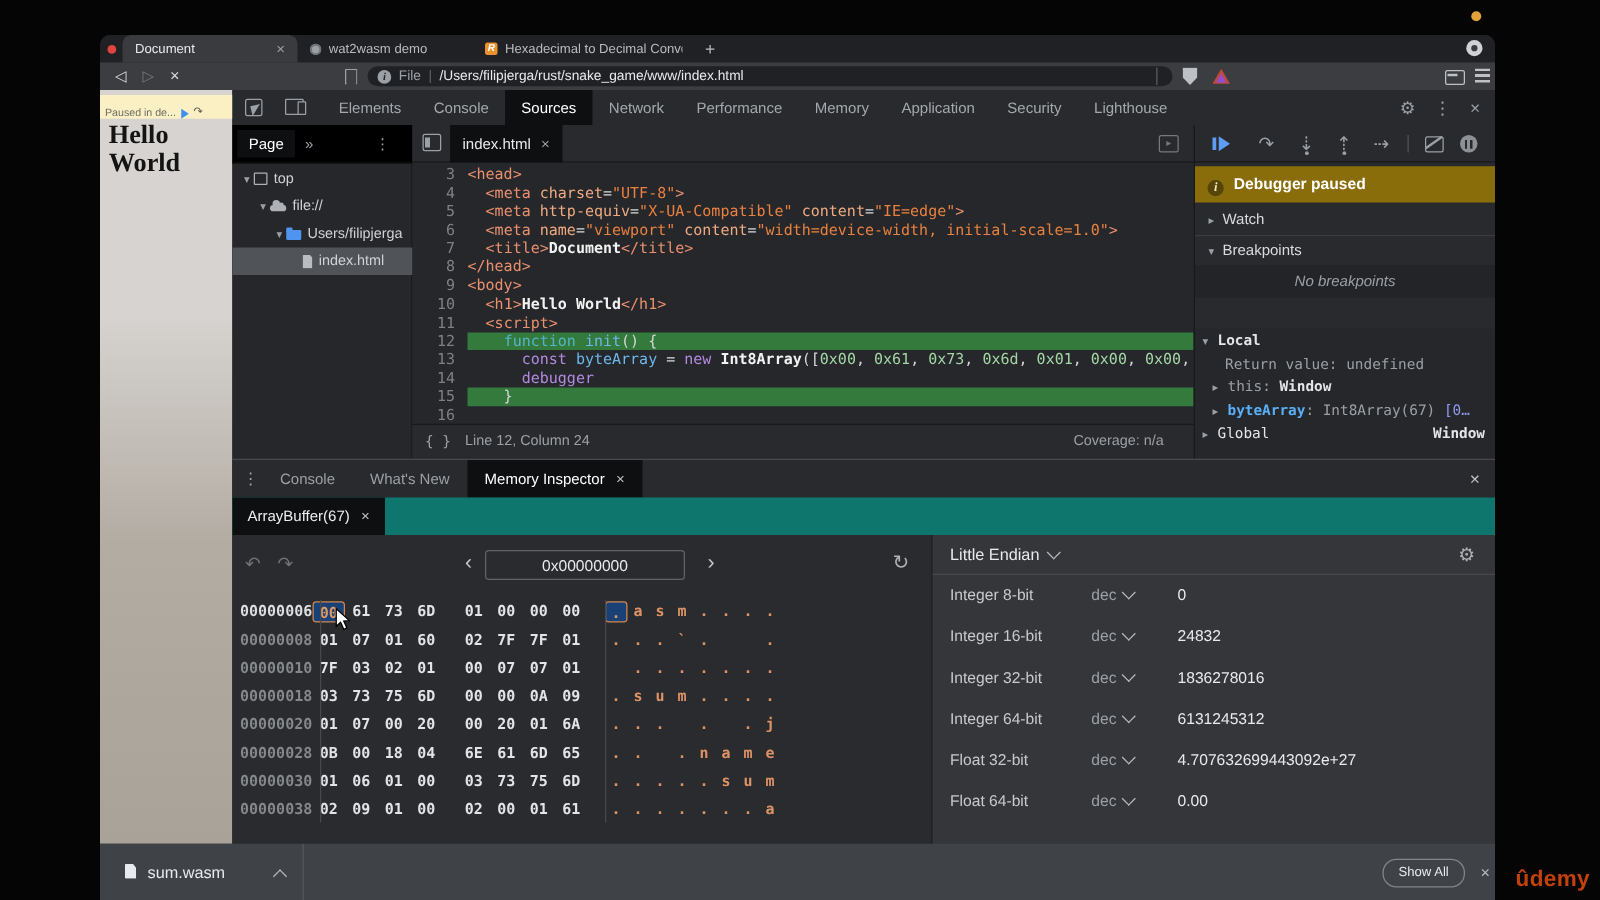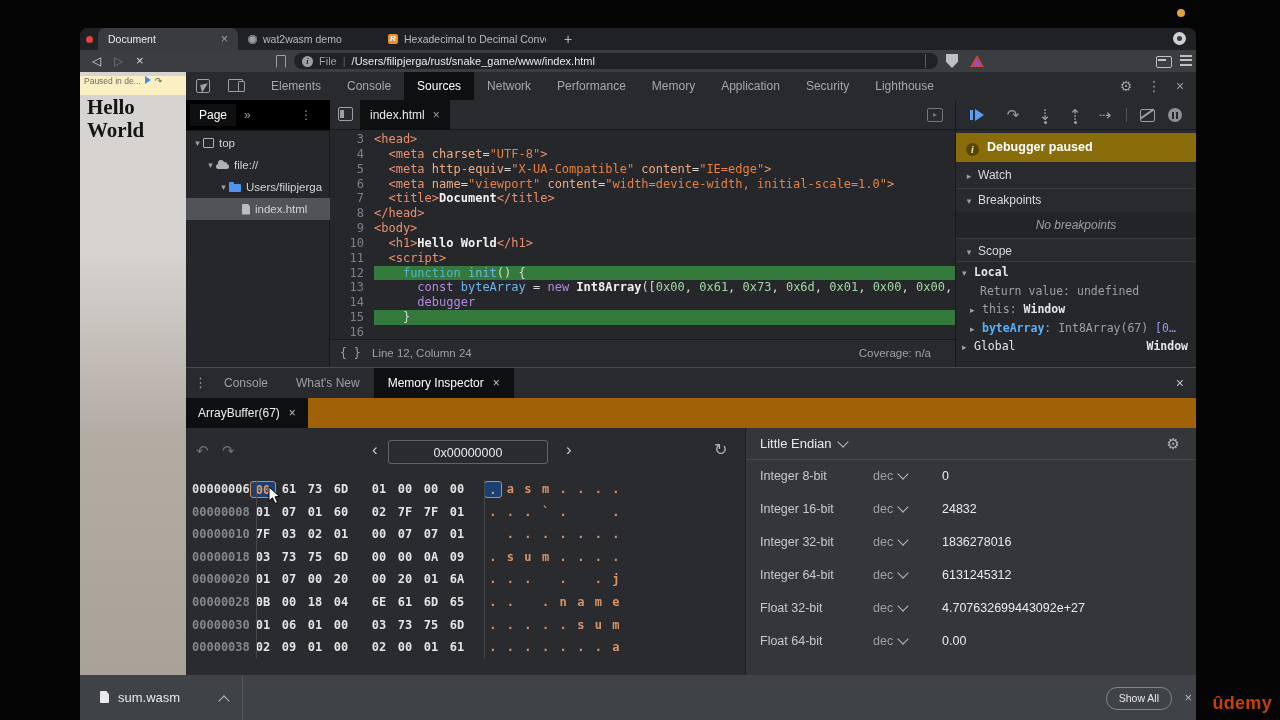--- a/index.html
+++ b/index.html
@@ -42,21 +42,21 @@
   .ext-tri{position:absolute;left:890px;top:5px;width:0;height:0;border-left:7px solid transparent;
            border-right:7px solid transparent;border-bottom:12px solid #c2483f;}
   .ext-tri::after{content:"";position:absolute;left:-4px;top:4px;width:0;height:0;border-left:4px solid transparent;
            border-right:4px solid transparent;border-bottom:7px solid #8e4fd0;}
   .card-ic{position:absolute;left:1076px;top:6px;width:14px;height:10px;border:1.5px solid #bdc1c6;border-radius:2px;}
   .card-ic::after{content:"";position:absolute;left:1px;top:2px;width:8px;height:2px;background:#bdc1c6;}
   .menu-ic{position:absolute;left:1100px;top:5px;width:12px;height:11px;
            background:linear-gradient(#bdc1c6 0 2px,transparent 2px 4.5px,#bdc1c6 4.5px 6.5px,transparent 6.5px 9px,#bdc1c6 9px 11px);}
   
   #pagestrip{position:absolute;left:0;top:44px;width:106px;height:603px;background:linear-gradient(#d6d3d0 0 30%, #b3aca3 60%, #a9a299);}
-  #paused-banner{position:absolute;left:0;top:4px;width:124px;height:19px;background:#fbf0c4;display:flex;align-items:flex-start;gap:4px;padding:0 4px;box-sizing:border-box;}
+  #paused-banner{position:absolute;left:0;top:4px;width:124px;height:19px;background:#fbf0c4;display:flex;align-items:flex-end;gap:4px;padding:0 4px;box-sizing:border-box;}
   #paused-banner .ptxt{color:#6b6b66;font-size:8.5px;white-space:nowrap;overflow:hidden;}
   .p-resume{width:0;height:0;border-top:4px solid transparent;border-bottom:4px solid transparent;border-left:6px solid #3f8ef0;flex:0 0 auto;}
   .p-step{font-family:"DejaVu Sans",sans-serif;color:#5b564d;font-size:9px;flex:0 0 auto;}
   #hello{position:absolute;left:7px;top:24px;width:92px;color:#141414;font-family:"Liberation Serif",serif;
          font-weight:bold;font-size:21px;line-height:23px;}
   
   #devtools{position:absolute;left:106px;top:44px;width:1010px;height:603px;background:#292a2d;}
   #dt-tabbar{position:absolute;left:0;top:0;width:1010px;height:28px;background:#292a2d;border-bottom:1px solid #18191b;}
   .dt-icon{position:absolute;top:7px;}
   .insp-ic{left:10px;width:12px;height:12px;border:1.5px solid #9aa0a6;border-radius:2px;}
@@ -145,21 +145,21 @@
   .sc-right{position:absolute;right:8px;top:0;}
   
   #drawer{position:absolute;left:0;top:295px;width:1010px;height:308px;background:#2a2b2e;border-top:1px solid #494a4d;box-sizing:border-box;}
   #drawer-toolbar{position:absolute;left:0;top:0;width:100%;height:30px;background:#292a2d;}
   #drawer-tabs{position:absolute;left:24px;top:0;height:30px;display:flex;}
   .drtab{height:30px;line-height:30px;padding:0 14px;color:#9aa0a6;font-size:12px;}
   .drtab.active{background:#0e0f10;color:#fff;}
   .drtab .btab-close{margin-left:9px;color:#c0c3c7;}
   .drawer-dots{position:absolute;left:8px;top:0;height:30px;line-height:30px;color:#9aa0a6;font-size:13px;}
   .drawer-close{position:absolute;right:12px;top:0;height:30px;line-height:30px;color:#c0c3c7;font-size:14px;}
-  #buffer-row{position:absolute;left:0;top:30px;width:100%;height:30px;background:#a16207;padding-left:24px;}
+  #buffer-row{position:absolute;left:0;top:30px;width:100%;height:30px;background:#0f766e;padding-left:24px;}
   .buf-tab{position:absolute;left:0;top:0;height:30px;line-height:30px;background:#0e0f10;color:#eceef0;font-size:12px;padding:0 12px;}
   .buf-tab .btab-close{margin-left:9px;color:#c0c3c7;}
   
   #mem-body{position:absolute;left:0;top:60px;width:1010px;height:248px;}
   #hexpanel{position:absolute;left:0;top:0;width:559px;height:248px;background:#2a2b2e;}
   .hx-undo{position:absolute;left:10px;top:14px;color:#6f7control276;font-size:15px;color:#707276;}
   .hx-redo{position:absolute;left:36px;top:14px;color:#707276;font-size:15px;}
   .hx-prev{position:absolute;left:186px;top:12px;color:#c6c9cd;font-size:17px;}
   .hx-next{position:absolute;left:380px;top:12px;color:#c6c9cd;font-size:17px;}
   #hx-addr{position:absolute;left:202px;top:12px;width:160px;height:24px;border:1px solid #606468;border-radius:3px;
@@ -395,21 +395,20 @@
           <span class="dbg-ic dot-under" style="left:106px">⇡</span>
           <span class="dbg-ic" style="left:136px">⇢</span>
           <span class="dbg-sep" style="left:170px"></span>
           <span class="dbg-ic deact-ic" style="left:184px"></span>
           <span class="dbg-ic pausecir-ic" style="left:212px"></span>
         </div>
         <div id="paused-bar"><span class="pi">i</span><span>Debugger paused</span></div>
         <div class="side-row" id="row-watch"><span class="texp">▸</span><span>Watch</span></div>
         <div class="side-row" id="row-bp"><span class="texp">▾</span><span>Breakpoints</span></div>
         <div class="side-row" id="row-nobp">No breakpoints</div>
-        <div class="side-row" id="row-scope"><span class="texp">▾</span><span>Scope</span></div>
         <div id="scope-body">
           <div class="sc-row"><span class="sc-arrow">▾</span><span class="sc-bold">Local</span></div>
           <div class="sc-row"><span class="sc-indent"></span><span class="sc-grey">Return value:</span><span class="sc-grey"> </span><span class="sc-grey">undefined</span></div>
           <div class="sc-row"><span class="sc-arrow" style="margin-left:14px">▸</span><span class="sc-grey">this</span><span class="sc-grey">: </span><span class="sc-bold">Window</span></div>
           <div class="sc-row"><span class="sc-arrow" style="margin-left:14px">▸</span><span class="sc-blue">byteArray</span><span class="sc-grey">: </span><span class="sc-grey">Int8Array(67) </span><span class="sc-purp">[0…</span></div>
           <div class="sc-row"><span class="sc-arrow">▸</span><span>Global</span><span class="sc-right sc-bold">Window</span></div>
         </div>
       </div>
 
       <div id="drawer">

